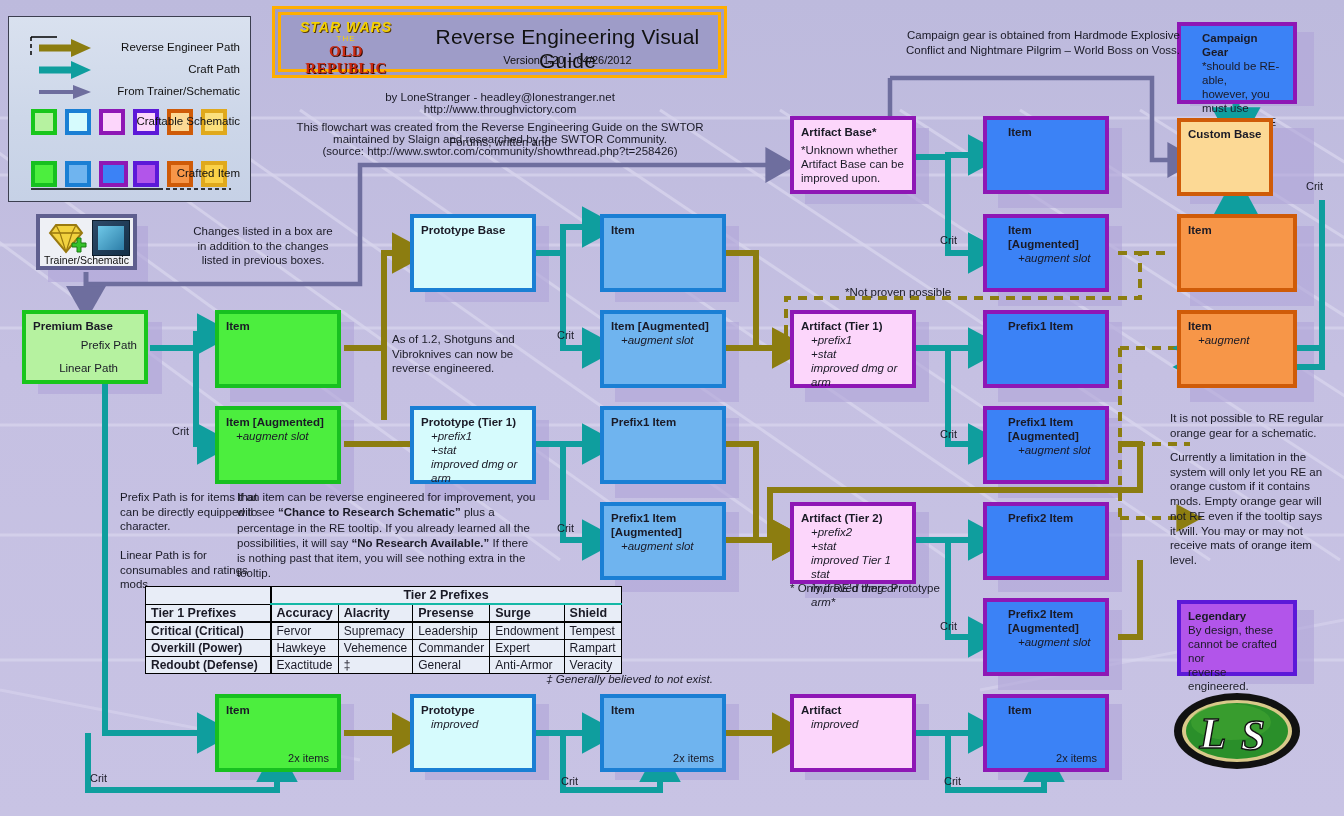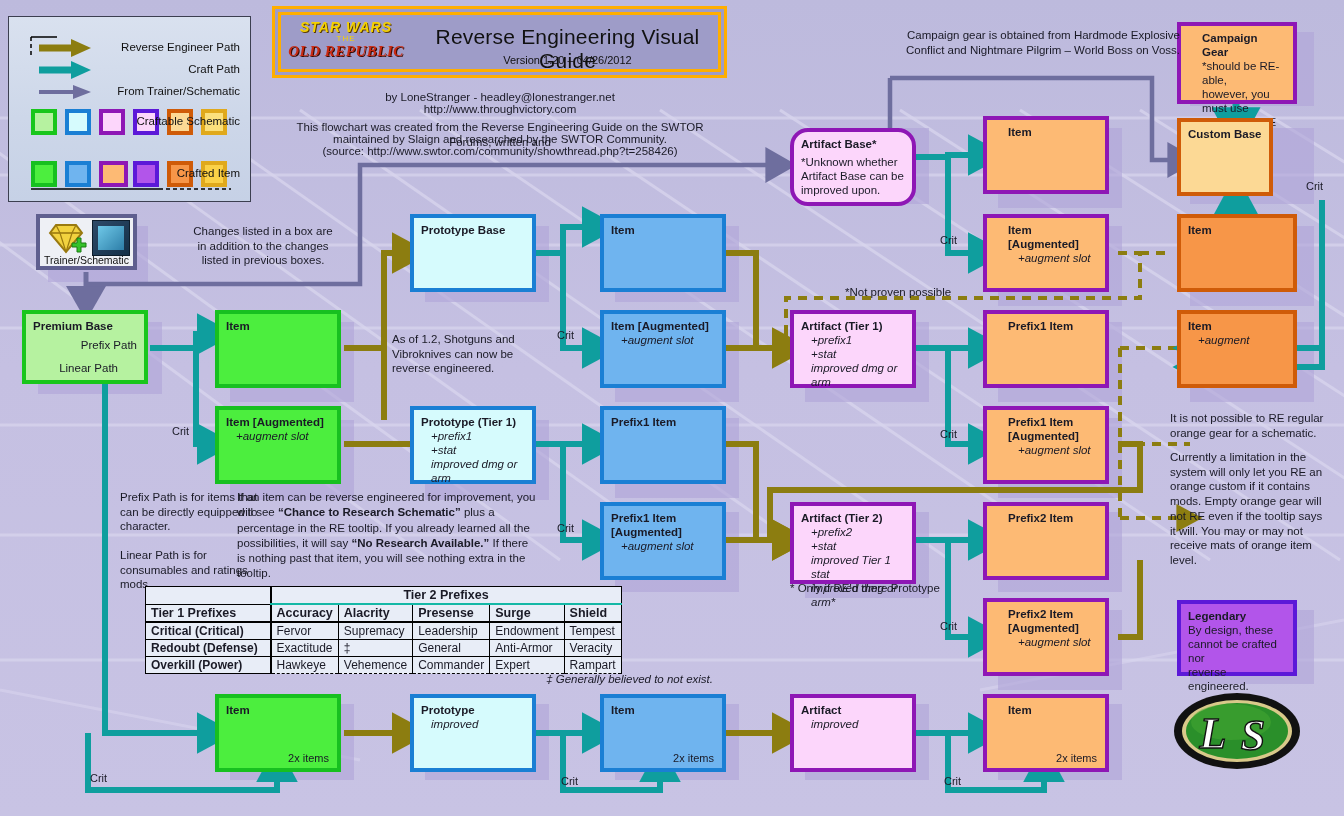--- a/index.html
+++ b/index.html
@@ -41,21 +41,21 @@
     opacity:.62;
     z-index:4;
   }
 
   
   .green-s  { background:#b6f2a0; border-color:#19c61c; }
   .green-i  { background:#4cee3e; border-color:#17c020; }
   .blue-s   { background:#d6fbfd; border-color:#1a7fd4; }
   .blue-i   { background:#6fb4ef; border-color:#1a7fd4; }
   .purp-s   { background:#fcd6fb; border-color:#8e17b5; }
-  .purp-i   { background:#fdba74; border-color:#8e17b5;padding-left:21px; }
+  .purp-i   { background:#3b82f6; border-color:#8e17b5;padding-left:21px; }
   .pur2-i   { background:#b255ea; border-color:#5c19d8; }
   .orng-s   { background:#fcd995; border-color:#cf5b08; }
   .orng-i   { background:#f79648; border-color:#cf5b08; }
   .yell-s   { background:#fbe07c; border-color:#e0a91c; }
   .yell-i   { background:#fbd147; border-color:#e0a91c; }
 
   
   .note { position:absolute; z-index:7; line-height:1.28; font-size:11.5px; color:#1a1a26; }
   .note.center { text-align:center; }
   .note.right { text-align:right; }
@@ -81,21 +81,21 @@
   #banner .corner { position:absolute; width:14px; height:14px; border:3px solid #ffae00; }
   #banner-title { position:absolute; left:140px; top:16px; width:305px; text-align:center;
                   font-size:21px; color:#111; letter-spacing:.2px; }
   #banner-ver { position:absolute; left:140px; top:45px; width:305px; text-align:center;
                 font-size:11px; color:#111; }
   #swlogo { position:absolute; left:12px; top:10px; width:118px; height:52px; text-align:center; }
   #swlogo .sw1 { font-size:14px; font-weight:bold; font-style:italic; color:#f5d200;
                  letter-spacing:1px; text-shadow:1px 1px 0 #5a3c00; }
   #swlogo .sw2 { font-size:8px; color:#f5d200; letter-spacing:1px; margin-top:-1px;}
   #swlogo .sw3 { font-size:15px; font-weight:bold; color:#c92a12; letter-spacing:.5px;
-                 text-shadow:1px 1px 0 #3a0a00; font-family:"Liberation Serif",serif;font-style:italic; }
+                 text-shadow:1px 1px 0 #3a0a00; font-family:"Liberation Serif",serif; }
 
   
   #trainer {
     position:absolute; left:36px; top:214px; width:101px; height:56px;
     background:#eef0f5; border:4px solid #5f5f8f; z-index:9;
   }
   #trainer .gem { position:absolute; left:6px; top:3px; width:40px; height:34px; }
   #trainer .book { position:absolute; left:52px; top:2px; width:38px; height:36px;
     background:linear-gradient(135deg,#2e4a68,#143048); border:1px solid #0d1d2c;}
   #trainer .book .pg { position:absolute; left:5px; top:5px; width:26px; height:24px;
@@ -462,21 +462,21 @@
   <div class="node blue-i" style="left:600px; top:406px; width:126px; height:78px;">
     <span class="ttl">Prefix1 Item</span>
   </div>
 
   <div class="node blue-i" style="left:600px; top:502px; width:126px; height:78px;">
     <span class="ttl">Prefix1 Item</span>
     <span class="ttl">[Augmented]</span>
     <span class="sub">+augment slot</span>
   </div>
 
-  <div class="node purp-s" style="left:790px; top:128px; width:126px; height:78px;border-radius:18px;">
+  <div class="node purp-s" style="left:790px; top:116px; width:126px; height:78px;">
     <span class="ttl">Artifact Base*</span>
     <span class="body" style="white-space:pre-line; margin-top:4px;">*Unknown whether
 Artifact Base can be
 improved upon.</span>
   </div>
 
   <div class="node purp-s" style="left:790px; top:310px; width:126px; height:78px;">
     <span class="ttl">Artifact (Tier 1)</span>
     <span class="sub">+prefix1</span>
     <span class="sub">+stat</span>
@@ -589,34 +589,34 @@
     </tr>
     <tr>
       <td class="rowhdr">Critical (Critical)</td>
       <td class="dashh">Fervor</td>
       <td class="dashv dashh">Supremacy</td>
       <td class="dashv dashh">Leadership</td>
       <td class="dashv dashh">Endowment</td>
       <td class="dashv dashh">Tempest</td>
     </tr>
     <tr>
+      <td class="rowhdr">Overkill (Power)</td>
+      <td class="dashh">Hawkeye</td>
+      <td class="dashv dashh">Vehemence</td>
+      <td class="dashv dashh">Commander</td>
+      <td class="dashv dashh">Expert</td>
+      <td class="dashv dashh">Rampart</td>
+    </tr>
+    <tr>
       <td class="rowhdr">Redoubt (Defense)</td>
       <td>Exactitude</td>
       <td class="dashv">‡</td>
       <td class="dashv">General</td>
       <td class="dashv">Anti-Armor</td>
       <td class="dashv">Veracity</td>
-    </tr>
-    <tr>
-      <td class="rowhdr">Overkill (Power)</td>
-      <td class="dashh">Hawkeye</td>
-      <td class="dashv dashh">Vehemence</td>
-      <td class="dashv dashh">Commander</td>
-      <td class="dashv dashh">Expert</td>
-      <td class="dashv dashh">Rampart</td>
     </tr>
   </tbody>
     </table>
   <div id="table-foot">‡ Generally believed to not exist.</div>
 
   <svg id="ls-logo" viewBox="0 0 128 78">
     <ellipse cx="64" cy="39" rx="63" ry="38" fill="#111111"></ellipse>
     <ellipse cx="64" cy="39" rx="55" ry="31" fill="#d9c98a"></ellipse>
     <ellipse cx="64" cy="39" rx="51" ry="28" fill="#2a8f2a"></ellipse>
     <ellipse cx="58" cy="30" rx="40" ry="18" fill="#44a832" opacity="0.55"></ellipse>

